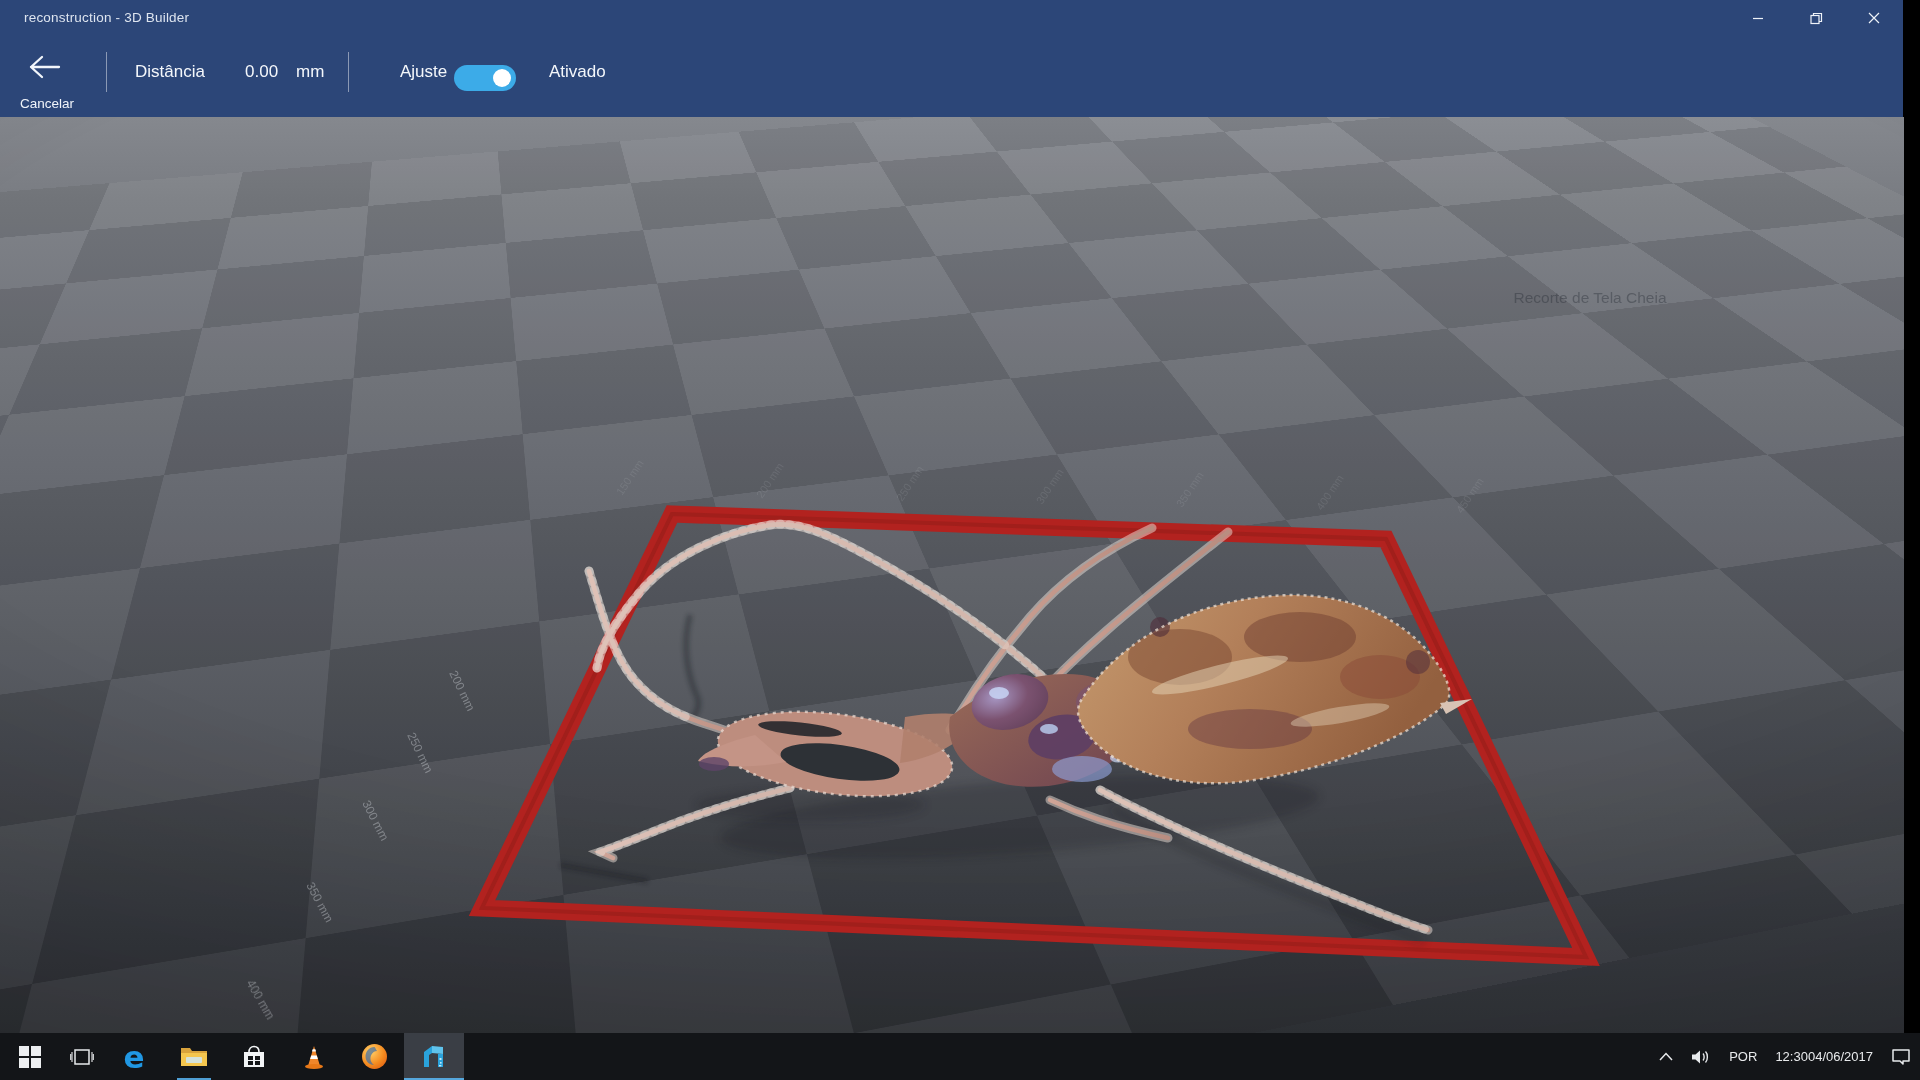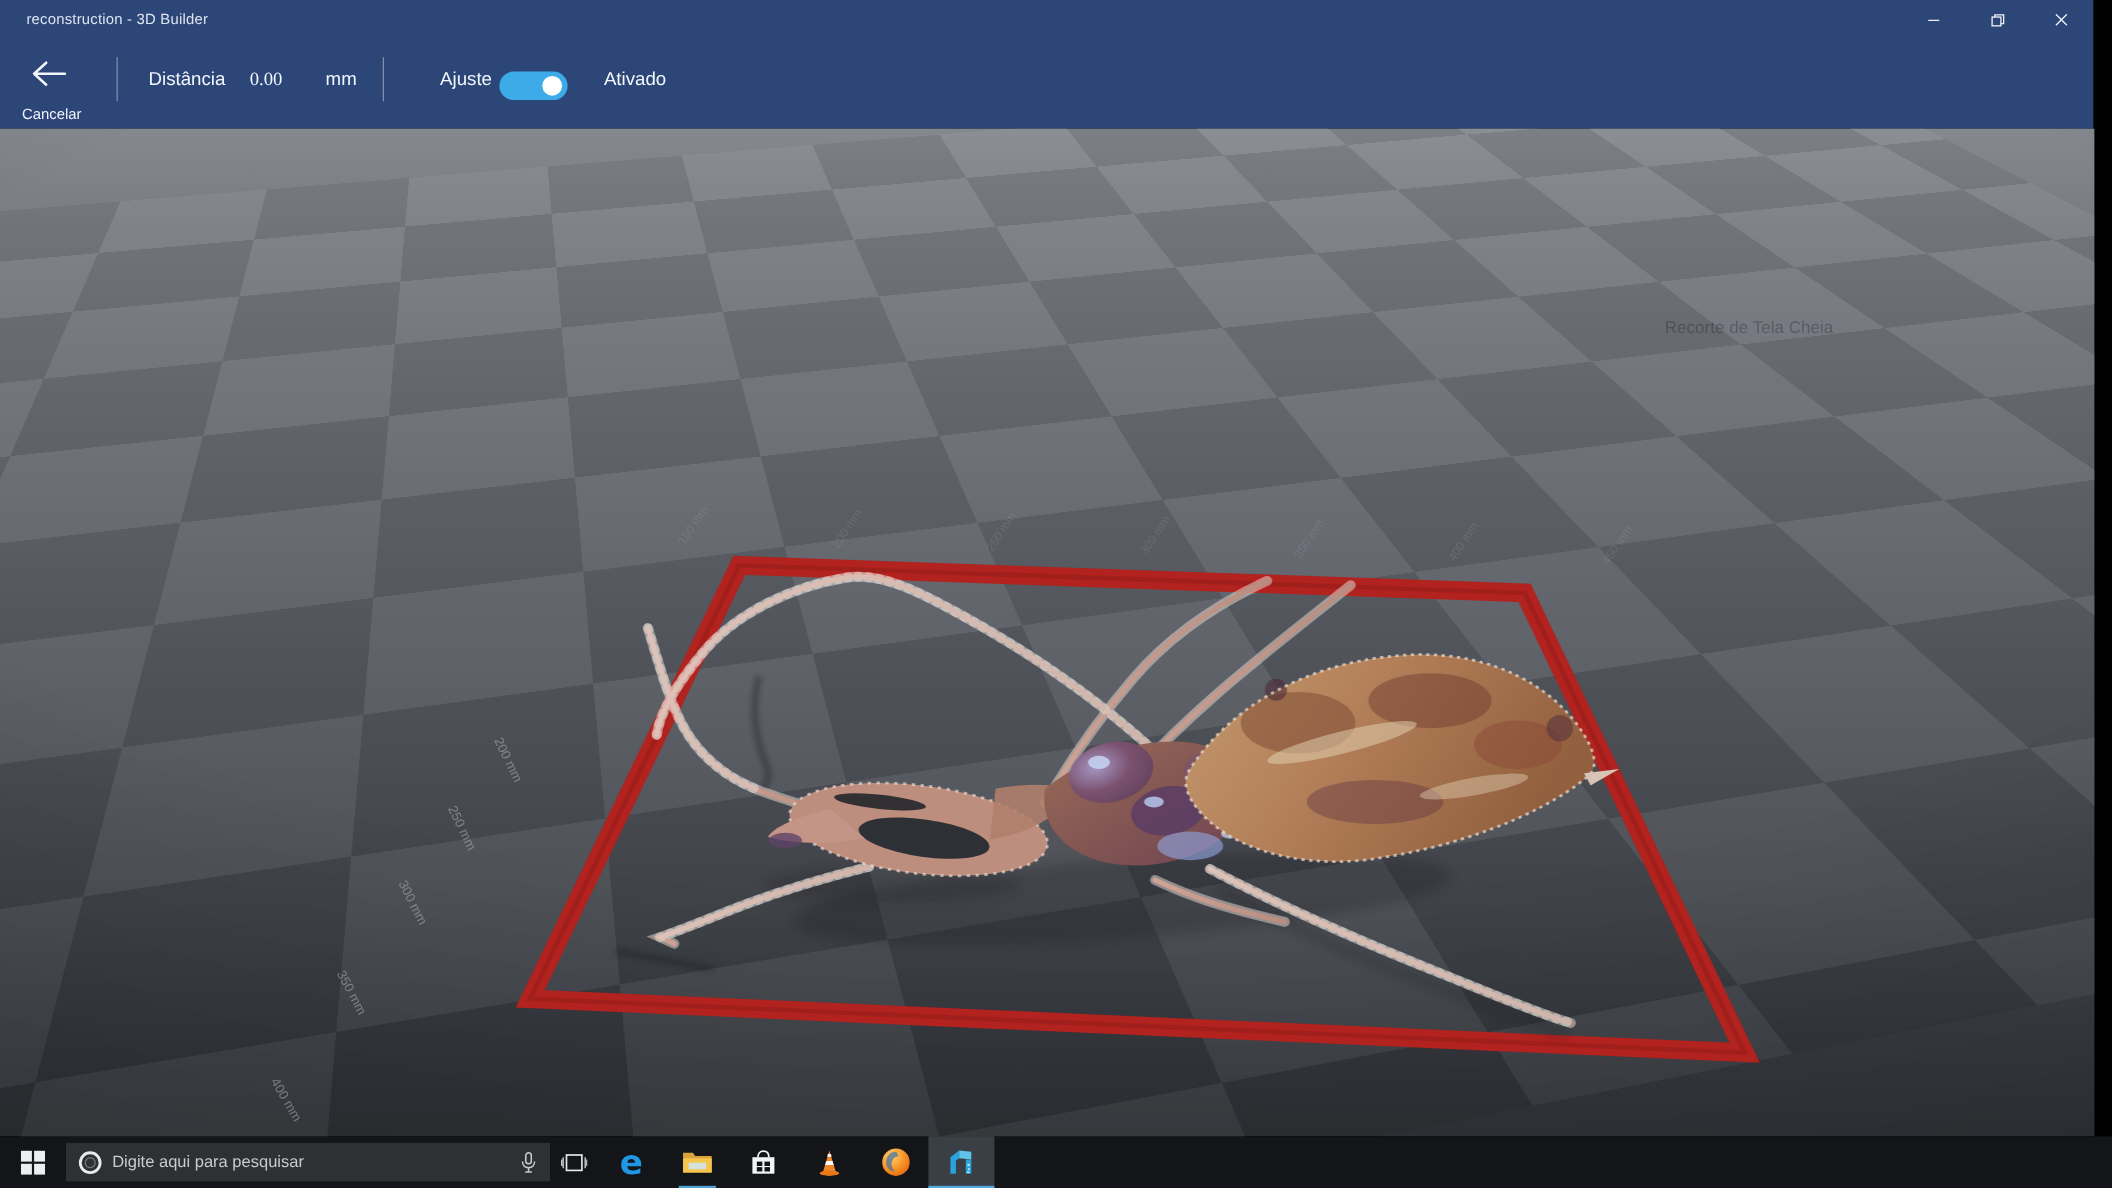--- a/index.html
+++ b/index.html
@@ -91,21 +91,21 @@
       <div class="back-button">
         <svg class="back-arrow" width="34" height="26" viewBox="0 0 34 26">
           <path d="M3,13 H31 M3,13 L14,3 M3,13 L14,23" fill="none" stroke="#f2f6fb" stroke-width="2.3" stroke-linecap="round" stroke-linejoin="round"></path>
         </svg>
         <div class="back-label">Cancelar</div>
       </div>
 
       <div class="tb-divider" style="left:106px;"></div>
 
       <div class="tb-text" style="left:135px;">Distância</div>
-      <div class="tb-text" style="left:227px;font-family:Liberation Serif, serif;">0.00</div>
+      <div class="tb-text" style="left:245px;">0.00</div>
       <div class="tb-text" style="left:296px;">mm</div>
 
       <div class="tb-divider" style="left:348px;"></div>
 
       <div class="tb-text" style="left:400px;">Ajuste</div>
       <div class="toggle">
         <div class="knob"></div>
       </div>
       <div class="tb-text" style="left:549px;">Ativado</div>
     </div>
@@ -245,33 +245,20 @@
 
     <div class="tb-item start">
       <svg width="22" height="22" viewBox="0 0 22 22">
         <rect x="0" y="0" width="10" height="10" fill="#eceef0"></rect>
         <rect x="12" y="0" width="10" height="10" fill="#eceef0"></rect>
         <rect x="0" y="12" width="10" height="10" fill="#eceef0"></rect>
         <rect x="12" y="12" width="10" height="10" fill="#eceef0"></rect>
       </svg>
     </div>
 
-    <div class="searchbox">
-      <svg class="cortana" width="24" height="24" viewBox="0 0 24 24">
-        <circle cx="12" cy="12" r="9" fill="none" stroke="#e8eaec" stroke-width="2.6"></circle>
-        <circle cx="12" cy="12" r="4.5" fill="none" stroke="#9aa0a6" stroke-width="1.2" opacity="0.6"></circle>
-      </svg>
-      <span class="search-text">Digite aqui para pesquisar</span>
-      <svg class="mic" width="15" height="20" viewBox="0 0 15 20">
-        <rect x="5" y="1" width="5" height="10" rx="2.5" fill="none" stroke="#c8cacc" stroke-width="1.4"></rect>
-        <path d="M2,9 C2,12.5 4.4,14.5 7.5,14.5 C10.6,14.5 13,12.5 13,9" fill="none" stroke="#c8cacc" stroke-width="1.4"></path>
-        <line x1="7.5" y1="14.5" x2="7.5" y2="18" stroke="#c8cacc" stroke-width="1.4"></line>
-        <line x1="4.5" y1="18.5" x2="10.5" y2="18.5" stroke="#c8cacc" stroke-width="1.4"></line>
-      </svg>
-    </div>
 
     <div class="tb-item taskview">
       <svg width="24" height="18" viewBox="0 0 24 18">
         <rect x="5" y="2" width="14" height="14" fill="none" stroke="#e8eaec" stroke-width="1.5"></rect>
         <path d="M2,4 L2,14 M0.5,6 L0.5,12" stroke="#e8eaec" stroke-width="1.3" opacity="0.85"></path>
         <path d="M22,4 L22,14 M23.5,6 L23.5,12" stroke="#e8eaec" stroke-width="1.3" opacity="0.85"></path>
       </svg>
     </div>
 
     <div class="tb-item appbtn">
@@ -328,14 +315,37 @@
         <polygon points="18,11 23,11 23,24 18,24" fill="#2aa3dc"></polygon>
         <g fill="#bfe9fa">
           <rect x="19.5" y="15" width="2" height="2"></rect>
             <rect x="20" y="19" width="1.6" height="1.6"></rect>
           <rect x="19" y="22" width="2.4" height="1.4"></rect>
         </g>
       </svg>
       <div class="run-underline"></div>
     </div>
 
+    <div class="tray">
+      <div class="tb-item">
+        <svg width="14" height="9" viewBox="0 0 14 9">
+          <path d="M1,8 L7,1.5 L13,8" fill="none" stroke="#e8eaec" stroke-width="1.5"></path>
+        </svg>
+      </div>
+      <div class="tb-item">
+        <svg width="20" height="16" viewBox="0 0 20 16">
+          <polygon points="1,5.5 4.5,5.5 9,1.5 9,14.5 4.5,10.5 1,10.5" fill="#e8eaec"></polygon>
+          <path d="M12,4.5 C13.5,6 13.5,10 12,11.5 M14.5,2.5 C17,5 17,11 14.5,13.5" fill="none" stroke="#e8eaec" stroke-width="1.4"></path>
+        </svg>
+      </div>
+      <div class="tb-item tray-text">POR</div>
+      <div class="tb-item clock">
+        <div class="tray-text">12:30</div>
+        <div class="tray-text">04/06/2017</div>
+      </div>
+      <div class="tb-item">
+        <svg width="20" height="18" viewBox="0 0 20 18">
+          <path d="M2,2 H18 V13 H12 L12,16 L9,13 H2 Z" fill="none" stroke="#e8eaec" stroke-width="1.5" stroke-linejoin="round"></path>
+        </svg>
+      </div>
+    </div>
   </div>
 </div>
 
 </body></html>

